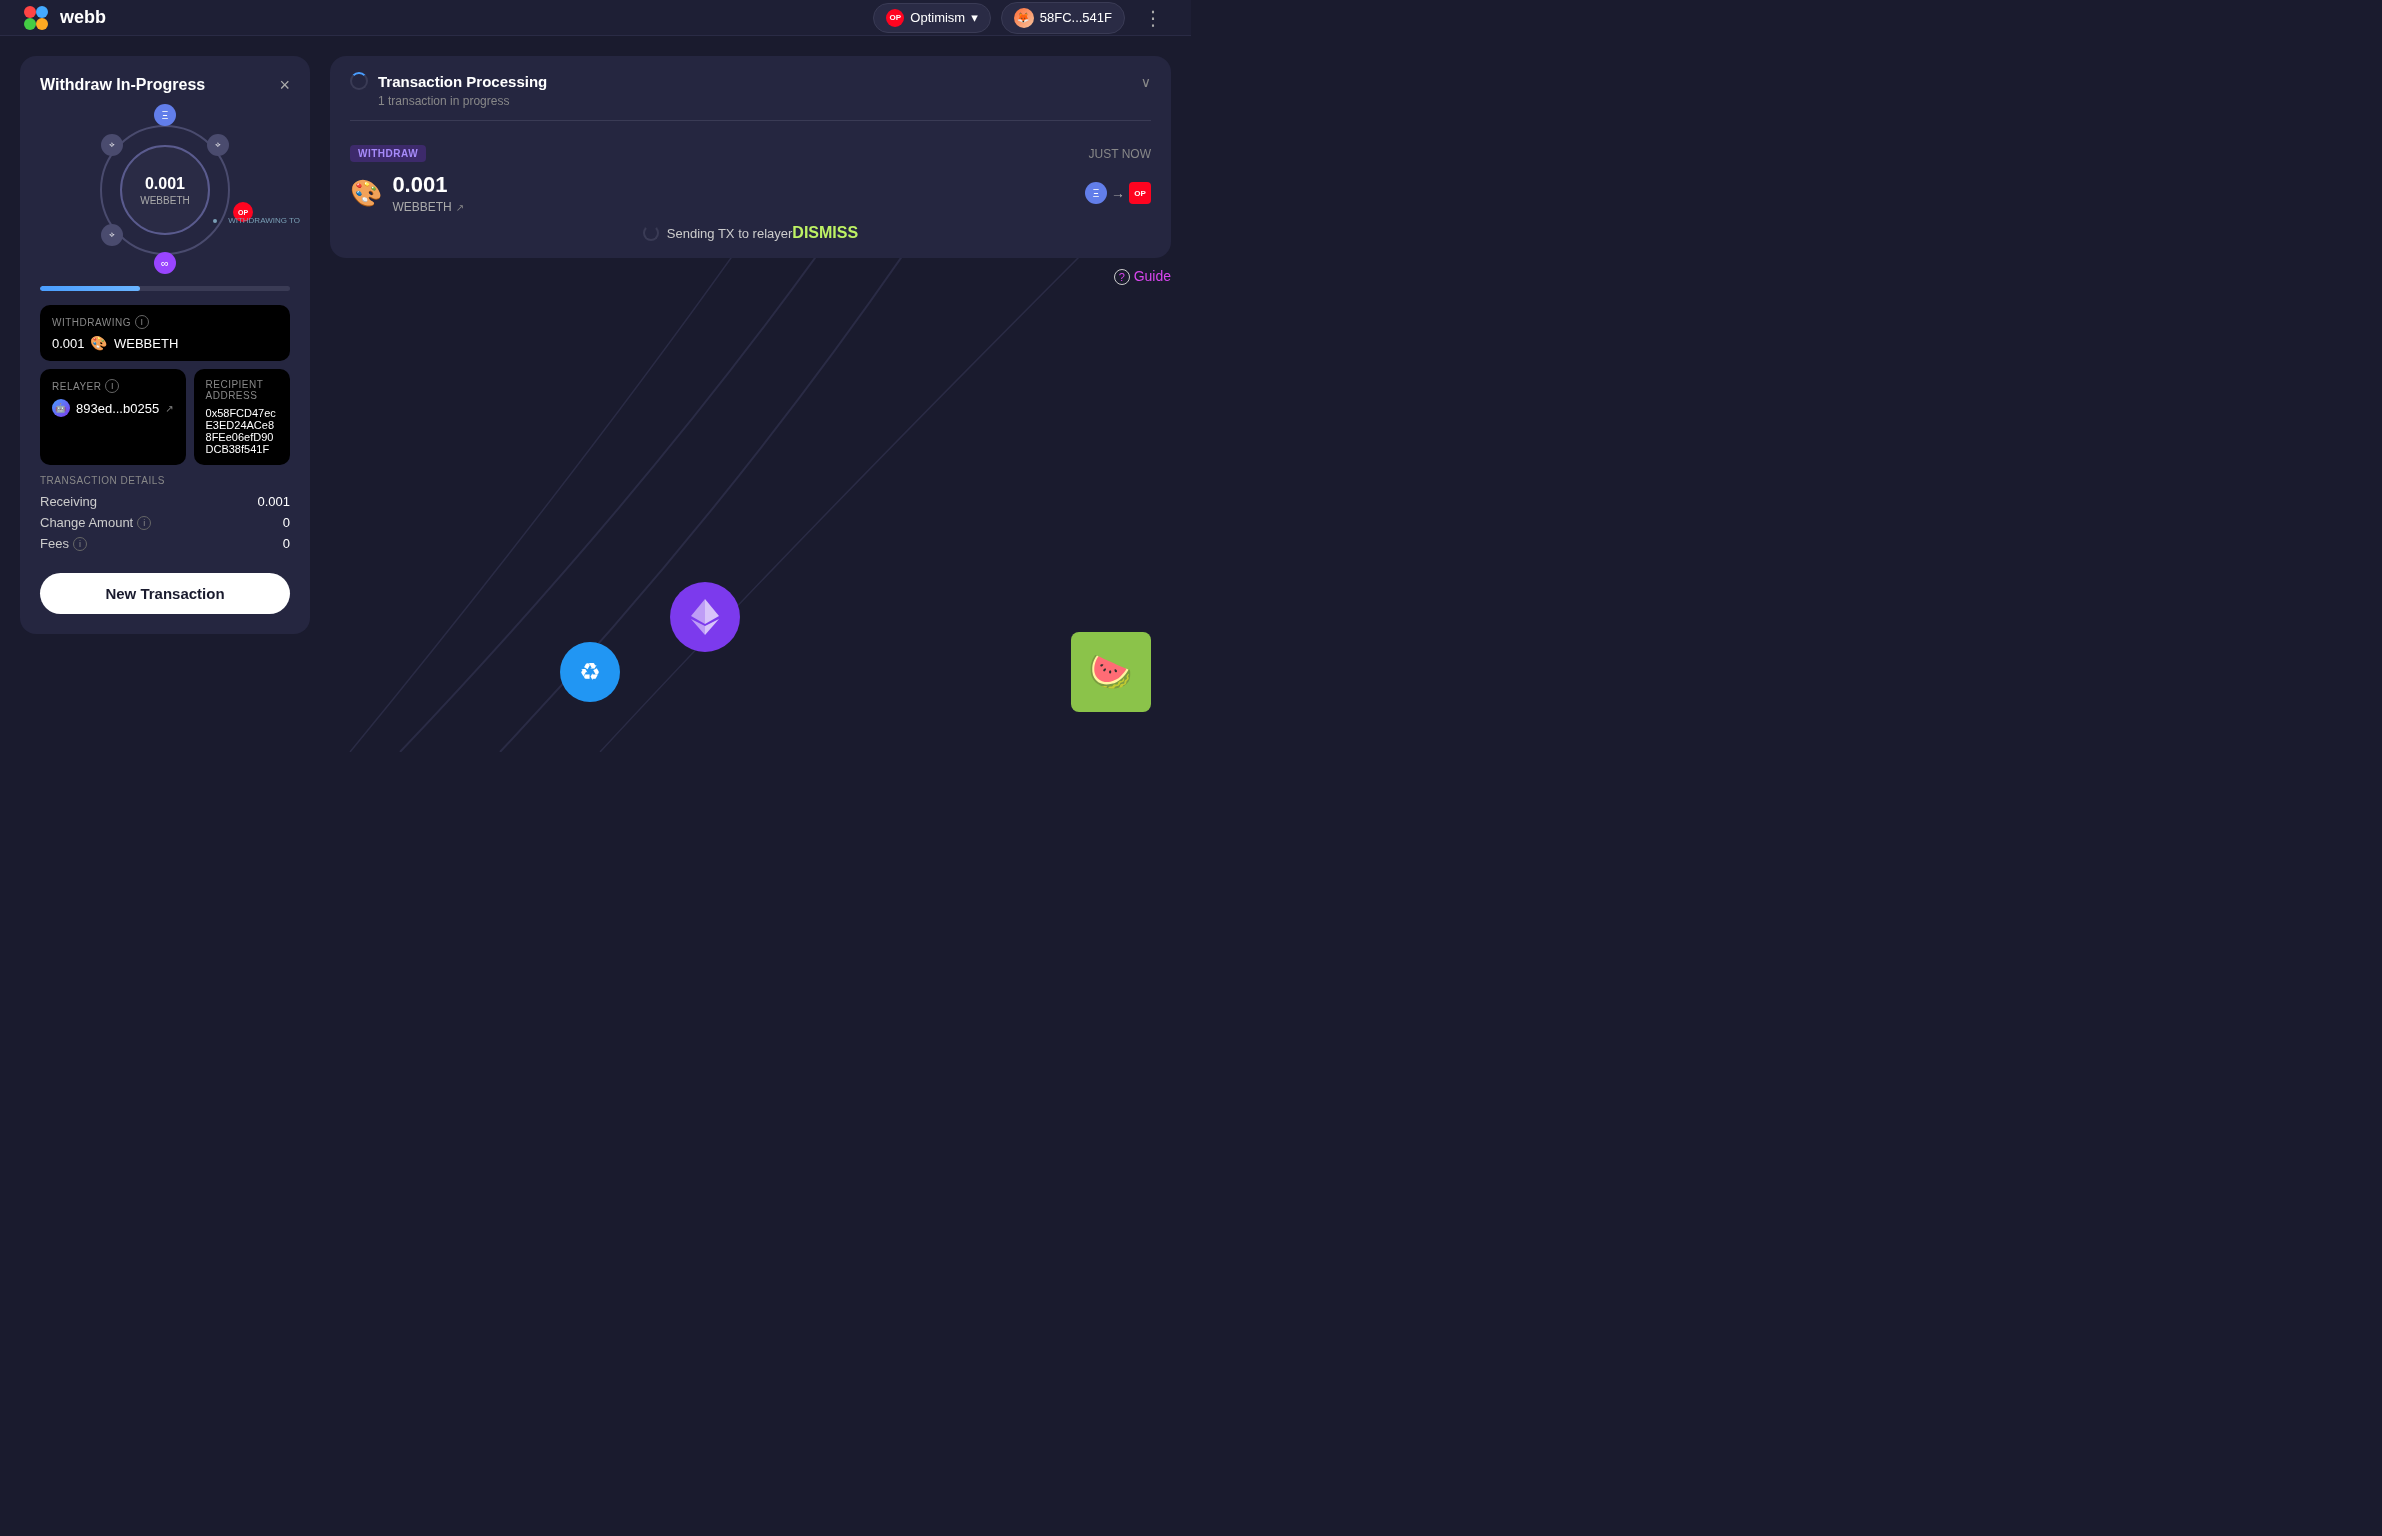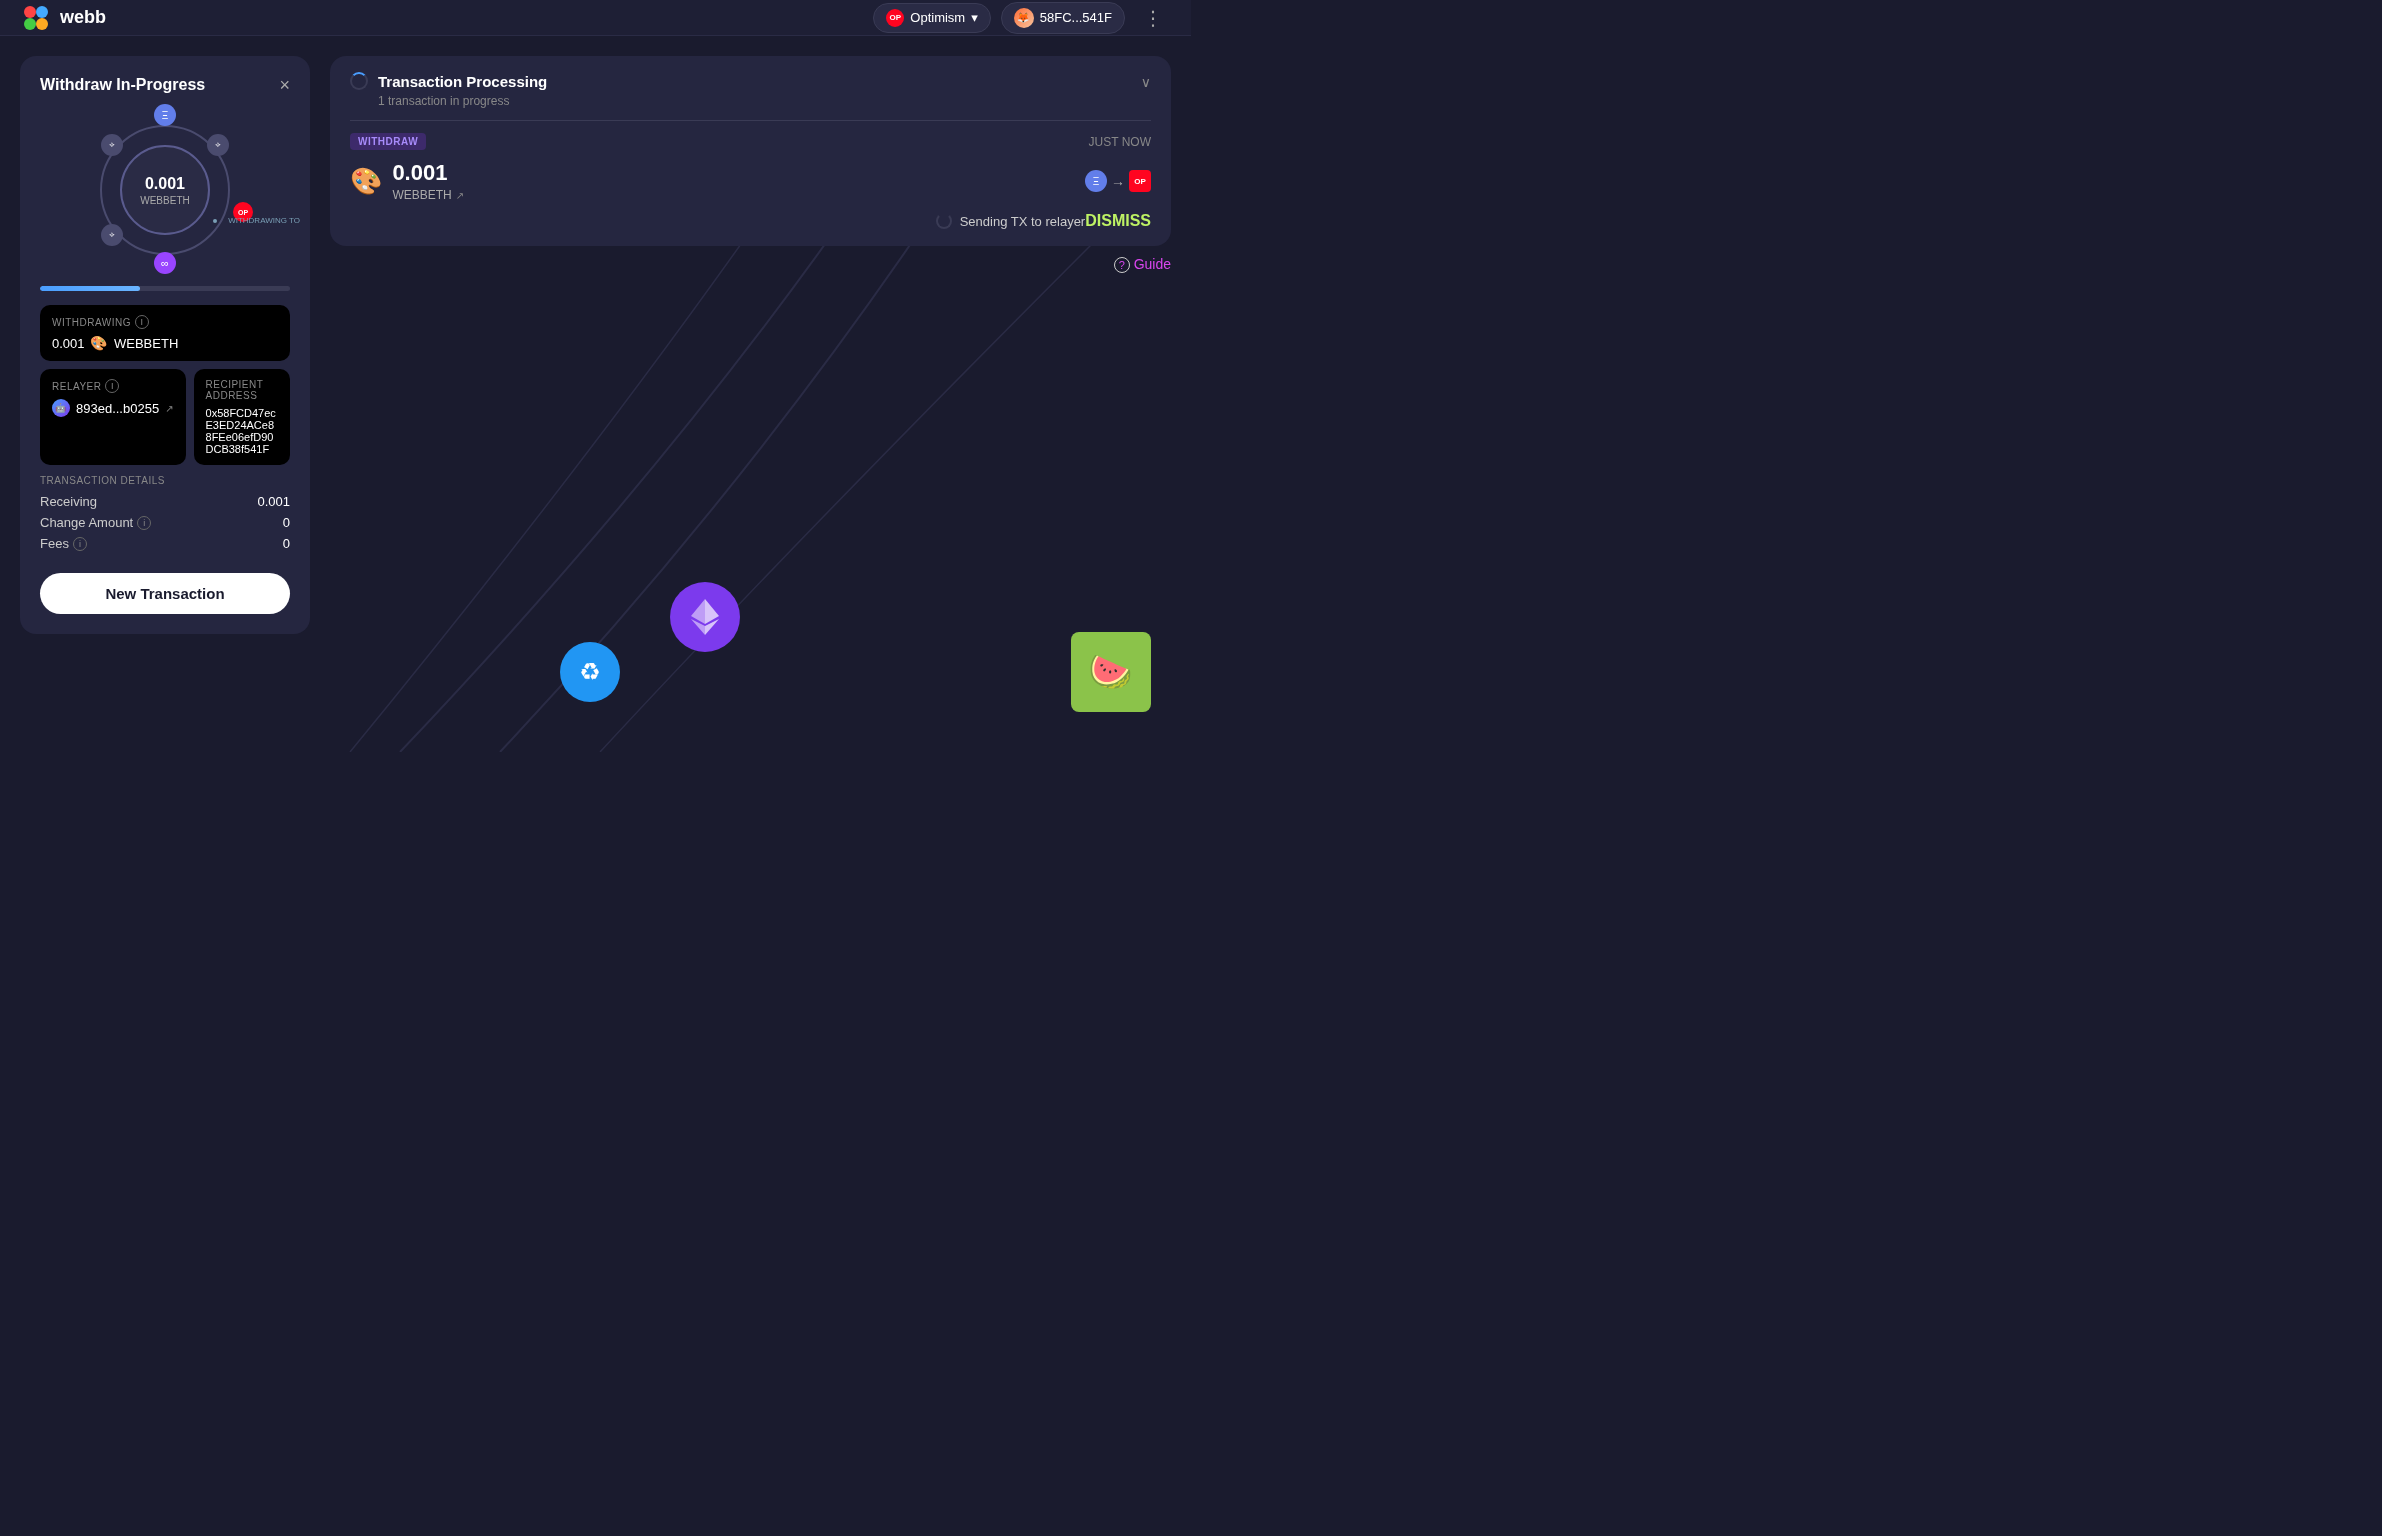--- a/index.html
+++ b/index.html
@@ -375,21 +375,21 @@
     }
     .chevron-icon {
       color: #888;
       font-size: 14px;
     }
 
     
     .withdraw-card {
       margin-top: 12px;
       border-top: 1px solid #3a3b55;
-      padding-top: 12px;
+      padding-top: 24px;
     }
     .withdraw-card-header {
       display: flex;
       justify-content: space-between;
       align-items: center;
       margin-bottom: 10px;
     }
     .withdraw-badge {
       background: #3d2a6b;
       color: #a78bfa;
@@ -453,21 +453,21 @@
       background: #ff0420;
       display: flex;
       align-items: center;
       justify-content: center;
       font-size: 9px;
       font-weight: bold;
     }
 
     .sending-row {
       display: flex;
-      justify-content: flex-end;
+      justify-content: center;
       align-items: center;
     }
     .sending-left {
       display: flex;
       align-items: center;
       gap: 8px;
     }
     .sending-spinner {
       width: 16px;
       height: 16px;

